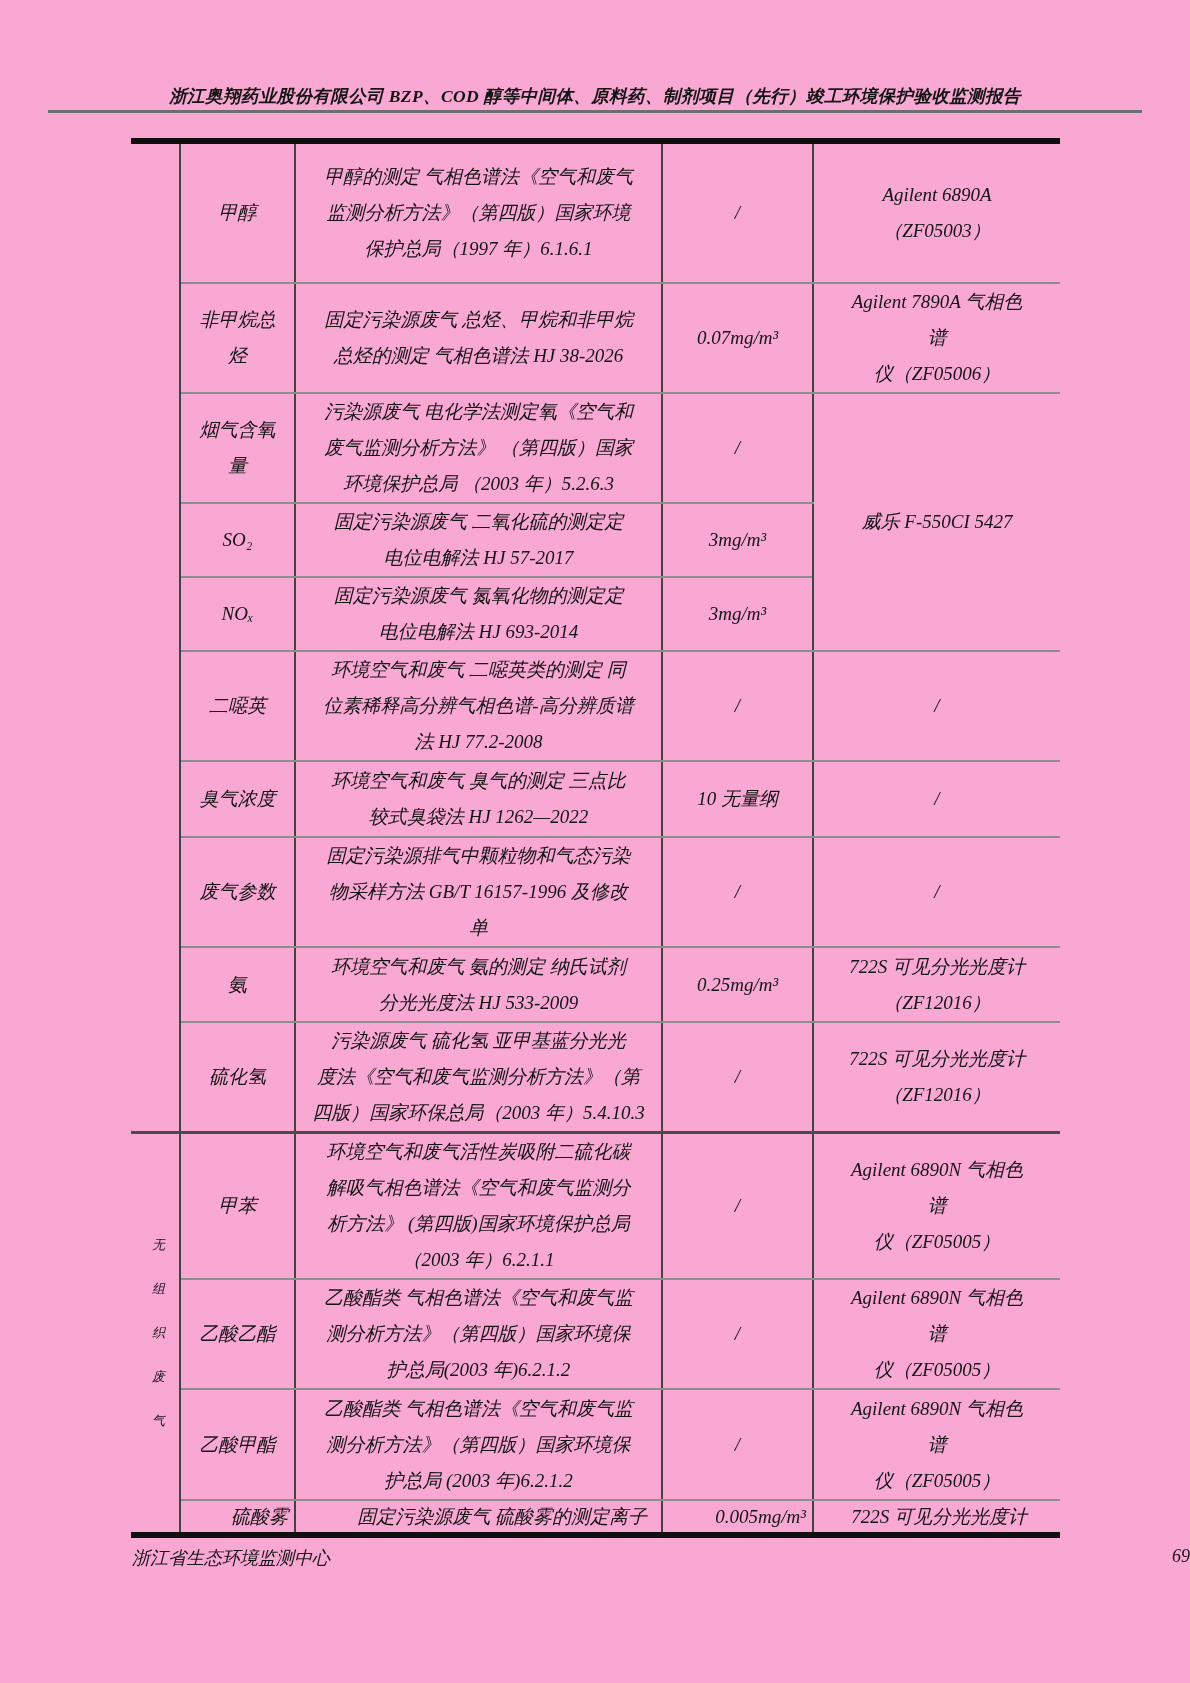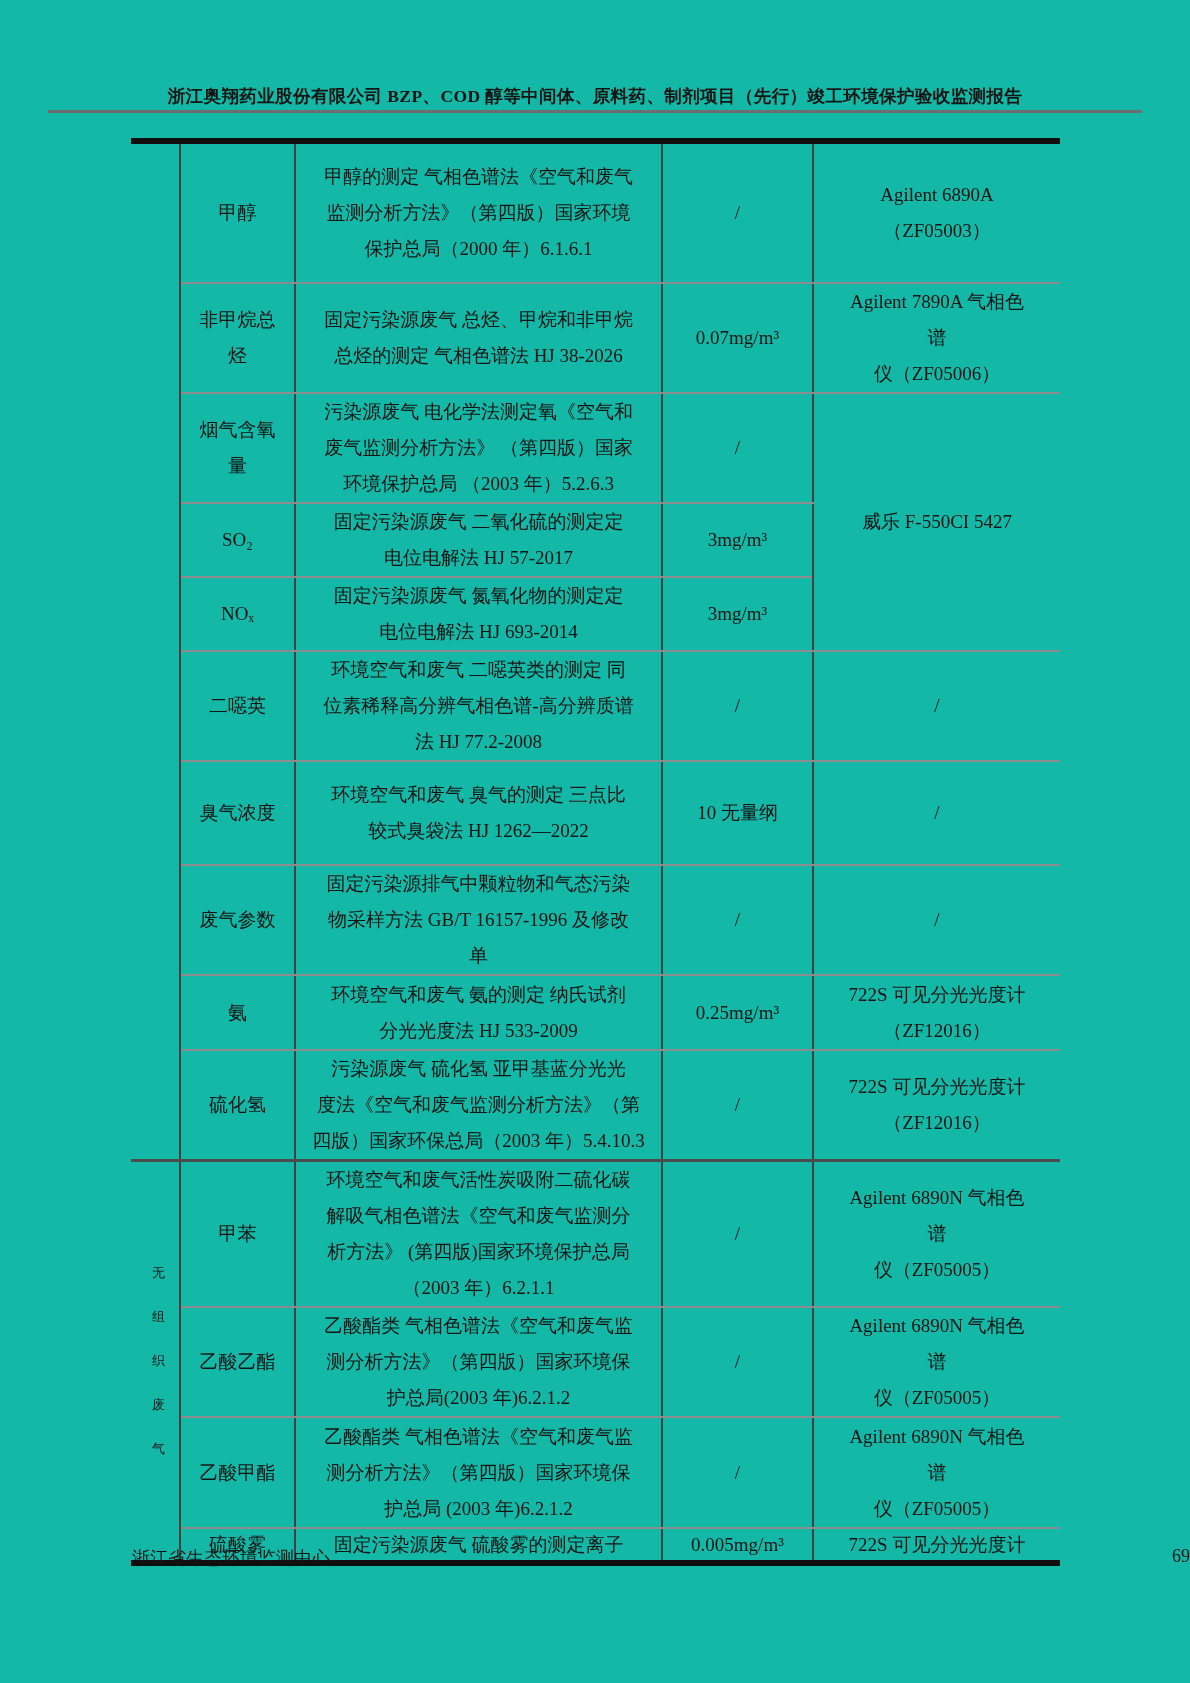--- a/index.html
+++ b/index.html
@@ -2,21 +2,21 @@
 <html><head>
 <meta charset="utf-8">
 <title>监测报告 P69</title>
 <style>
   html,body { margin:0; padding:0; background:#ffffff; }
   body {
     width:1190px; height:1683px;
     font-family:"Liberation Serif","DejaVu Serif",serif;
     color:#141414;
   }
-  .page { position:relative; width:1190px; height:1683px; background:#14b8a6; overflow:hidden; }
+  .page { position:relative; width:1190px; height:1683px; background:#f9a8d4; overflow:hidden;font-style:italic; }
 
   
   .doc-header {
     position:absolute; top:84px; left:48px; width:1094px;
     text-align:center; font-size:17.5px; font-weight:bold;
     letter-spacing:0.4px; white-space:nowrap;
   }
   .header-rule {
     position:absolute; top:110px; left:48px; width:1094px; height:3px;
     background:#6e6e6e;
@@ -41,21 +41,21 @@
     padding:0 6px;
     overflow:hidden;
   }
   .monitor-table td.cat {
     border-left:none; white-space:normal; padding:0;
   }
   .monitor-table td.method { padding:0 14px; }
   .monitor-table td.last { border-right:none; padding:0 33px; }
   tr.section-start td { border-top:3px solid #4c4c4c; }
   .vtext { display:inline-block; width:20px; line-height:44px; font-size:13px;text-align:right; }
-  tr.cut td { line-height:30px; }
+  tr.cut td { line-height:30px;text-align:right; }
 
   
   .footer { position:absolute; top:1546px; left:0; width:1190px; height:28px; font-size:18px; }
   .footer-org  { position:absolute; left:132px; top:0; }
   .footer-page { position:absolute; left:0; top:0; width:1190px; text-align:right; }
 </style>
 </head>
 <body>
 
 <div class="page">
@@ -70,21 +70,21 @@
         <col style="width:367px">
       <col style="width:151px">
         <col style="width:247px">
     </colgroup>
     <tbody>
       <tr style="height:142px">
         <td class="cat" rowspan="10"></td>
         <td>甲醇</td>
         <td class="method">甲醇的测定 气相色谱法《空气和废气
 监测分析方法》（第四版）国家环境
-保护总局（2000 年）6.1.6.1</td>
+保护总局（1997 年）6.1.6.1</td>
         <td>/</td>
         <td class="last">Agilent 6890A（ZF05003）</td>
       </tr>
       <tr style="height:73px">
         <td>非甲烷总
 烃</td>
         <td class="method">固定污染源废气 总烃、甲烷和非甲烷
 总烃的测定 气相色谱法 HJ 38-2026</td>
         <td>0.07mg/m³</td>
         <td class="last">Agilent 7890A 气相色谱
@@ -112,21 +112,21 @@
         <td>3mg/m³</td>
       </tr>
       <tr style="height:110px">
         <td>二噁英</td>
         <td class="method">环境空气和废气 二噁英类的测定 同
 位素稀释高分辨气相色谱-高分辨质谱
 法 HJ 77.2-2008</td>
         <td>/</td>
         <td class="last">/</td>
       </tr>
-      <tr style="height:104px">
+      <tr style="height:76px">
         <td>臭气浓度</td>
         <td class="method">环境空气和废气 臭气的测定 三点比
 较式臭袋法 HJ 1262—2022</td>
         <td>10 无量纲</td>
         <td class="last">/</td>
       </tr>
       <tr style="height:110px">
         <td>废气参数</td>
         <td class="method">固定污染源排气中颗粒物和气态污染
 物采样方法 GB/T 16157-1996 及修改

